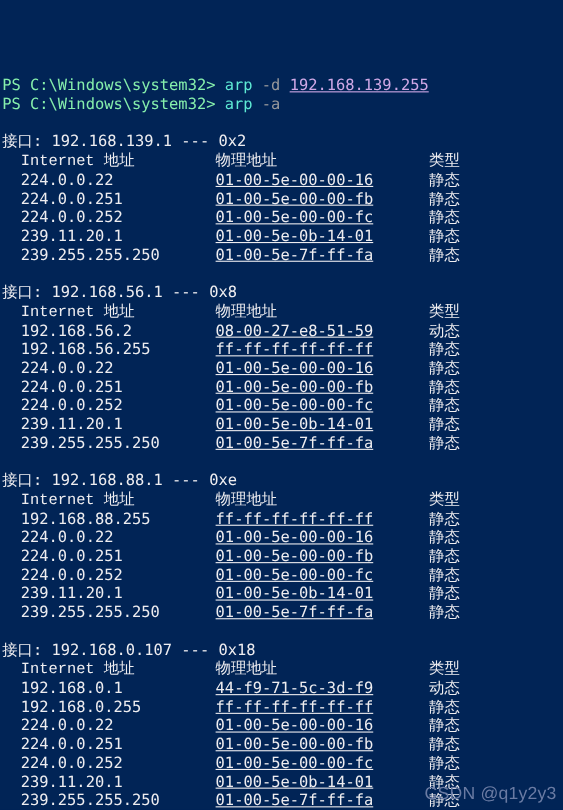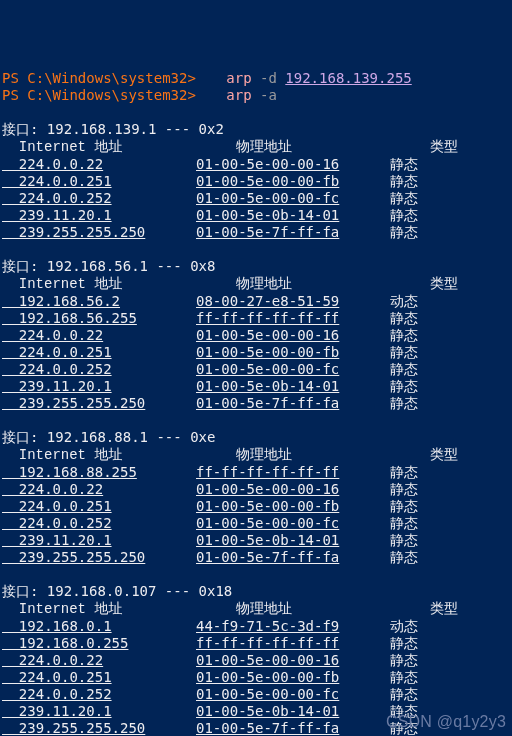--- a/index.html
+++ b/index.html
@@ -8,40 +8,40 @@
     color: #eeedf0;
     font-family: "NSimSun", "SimSun", "Consolas", monospace;
     font-size: 14px;
     line-height: 17px;
     width: 512px;
     height: 736px;
     overflow: hidden;
     white-space: pre;
     padding: 2px 0 0 2px;
   }
-  .prompt-path { color: #f97316; }
-  .cmd { color: #fca5a5; margin-left: 22px; }
+  .prompt-path { color: #86efac; }
+  .cmd { color: #5eead4; }
   .flag { color: #98999c; }
   .arg { color: #cfa8e6; text-decoration: underline; }
   .watermark {
     position: absolute;
     right: 6px;
     bottom: 6px;
     color: #6a7ba3;
     font-size: 16px;
     font-family: Arial, sans-serif;
     letter-spacing: 0.2px;
   }
   .line { display: block; }
-  .col-ip { display: inline-block; width: 194px; text-decoration: underline; }
+  .col-ip { display: inline-block; width: 194px; }
   .col-mac { display: inline-block; width: 194px; text-decoration: underline; }
   .col-type { display: inline-block; text-align: right; }
   .iface-line { display: block; }
   .hdr-ip { display: inline-block; width: 194px; font-family: Liberation Mono, monospace; }
-  .hdr-mac { display: inline-block; width: 194px; margin-left: 40px; }
+  .hdr-mac { display: inline-block; width: 194px; }
   .hdr-type { display: inline-block; }
 </style>
 </head>
 <body>
 
 
 
 <div id="term"><span class="line"><span class="prompt-path">PS C:\Windows\system32&gt; </span><span class="cmd">arp </span><span class="flag">-d </span><span class="arg">192.168.139.255</span></span><span class="line"><span class="prompt-path">PS C:\Windows\system32&gt; </span><span class="cmd">arp </span><span class="flag">-a</span></span><span class="line"> </span><span class="iface-line">接口: 192.168.139.1 --- 0x2</span><span class="line"><span class="hdr-ip">  Internet 地址</span><span class="hdr-mac">物理地址</span><span class="hdr-type">类型</span></span><span class="line"><span class="col-ip">  224.0.0.22</span><span class="col-mac">01-00-5e-00-00-16</span><span class="col-type">静态</span></span><span class="line"><span class="col-ip">  224.0.0.251</span><span class="col-mac">01-00-5e-00-00-fb</span><span class="col-type">静态</span></span><span class="line"><span class="col-ip">  224.0.0.252</span><span class="col-mac">01-00-5e-00-00-fc</span><span class="col-type">静态</span></span><span class="line"><span class="col-ip">  239.11.20.1</span><span class="col-mac">01-00-5e-0b-14-01</span><span class="col-type">静态</span></span><span class="line"><span class="col-ip">  239.255.255.250</span><span class="col-mac">01-00-5e-7f-ff-fa</span><span class="col-type">静态</span></span><span class="line"> </span><span class="iface-line">接口: 192.168.56.1 --- 0x8</span><span class="line"><span class="hdr-ip">  Internet 地址</span><span class="hdr-mac">物理地址</span><span class="hdr-type">类型</span></span><span class="line"><span class="col-ip">  192.168.56.2</span><span class="col-mac">08-00-27-e8-51-59</span><span class="col-type">动态</span></span><span class="line"><span class="col-ip">  192.168.56.255</span><span class="col-mac">ff-ff-ff-ff-ff-ff</span><span class="col-type">静态</span></span><span class="line"><span class="col-ip">  224.0.0.22</span><span class="col-mac">01-00-5e-00-00-16</span><span class="col-type">静态</span></span><span class="line"><span class="col-ip">  224.0.0.251</span><span class="col-mac">01-00-5e-00-00-fb</span><span class="col-type">静态</span></span><span class="line"><span class="col-ip">  224.0.0.252</span><span class="col-mac">01-00-5e-00-00-fc</span><span class="col-type">静态</span></span><span class="line"><span class="col-ip">  239.11.20.1</span><span class="col-mac">01-00-5e-0b-14-01</span><span class="col-type">静态</span></span><span class="line"><span class="col-ip">  239.255.255.250</span><span class="col-mac">01-00-5e-7f-ff-fa</span><span class="col-type">静态</span></span><span class="line"> </span><span class="iface-line">接口: 192.168.88.1 --- 0xe</span><span class="line"><span class="hdr-ip">  Internet 地址</span><span class="hdr-mac">物理地址</span><span class="hdr-type">类型</span></span><span class="line"><span class="col-ip">  192.168.88.255</span><span class="col-mac">ff-ff-ff-ff-ff-ff</span><span class="col-type">静态</span></span><span class="line"><span class="col-ip">  224.0.0.22</span><span class="col-mac">01-00-5e-00-00-16</span><span class="col-type">静态</span></span><span class="line"><span class="col-ip">  224.0.0.251</span><span class="col-mac">01-00-5e-00-00-fb</span><span class="col-type">静态</span></span><span class="line"><span class="col-ip">  224.0.0.252</span><span class="col-mac">01-00-5e-00-00-fc</span><span class="col-type">静态</span></span><span class="line"><span class="col-ip">  239.11.20.1</span><span class="col-mac">01-00-5e-0b-14-01</span><span class="col-type">静态</span></span><span class="line"><span class="col-ip">  239.255.255.250</span><span class="col-mac">01-00-5e-7f-ff-fa</span><span class="col-type">静态</span></span><span class="line"> </span><span class="iface-line">接口: 192.168.0.107 --- 0x18</span><span class="line"><span class="hdr-ip">  Internet 地址</span><span class="hdr-mac">物理地址</span><span class="hdr-type">类型</span></span><span class="line"><span class="col-ip">  192.168.0.1</span><span class="col-mac">44-f9-71-5c-3d-f9</span><span class="col-type">动态</span></span><span class="line"><span class="col-ip">  192.168.0.255</span><span class="col-mac">ff-ff-ff-ff-ff-ff</span><span class="col-type">静态</span></span><span class="line"><span class="col-ip">  224.0.0.22</span><span class="col-mac">01-00-5e-00-00-16</span><span class="col-type">静态</span></span><span class="line"><span class="col-ip">  224.0.0.251</span><span class="col-mac">01-00-5e-00-00-fb</span><span class="col-type">静态</span></span><span class="line"><span class="col-ip">  224.0.0.252</span><span class="col-mac">01-00-5e-00-00-fc</span><span class="col-type">静态</span></span><span class="line"><span class="col-ip">  239.11.20.1</span><span class="col-mac">01-00-5e-0b-14-01</span><span class="col-type">静态</span></span><span class="line"><span class="col-ip">  239.255.255.250</span><span class="col-mac">01-00-5e-7f-ff-fa</span><span class="col-type">静态</span></span><span class="line"><span class="col-ip">  255.255.255.255</span><span class="col-mac">ff-ff-ff-ff-ff-ff</span><span class="col-type">静态</span></span></div>
 <div class="watermark">CSDN @q1y2y3</div>
 

